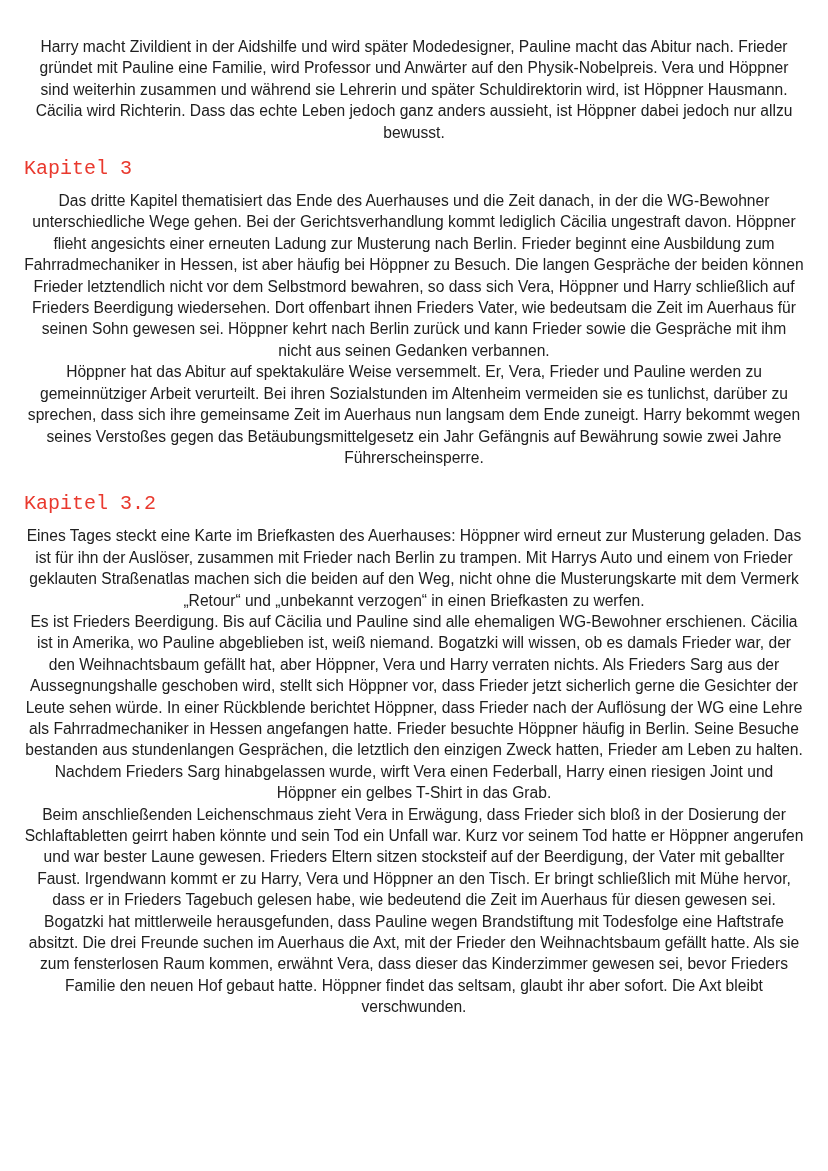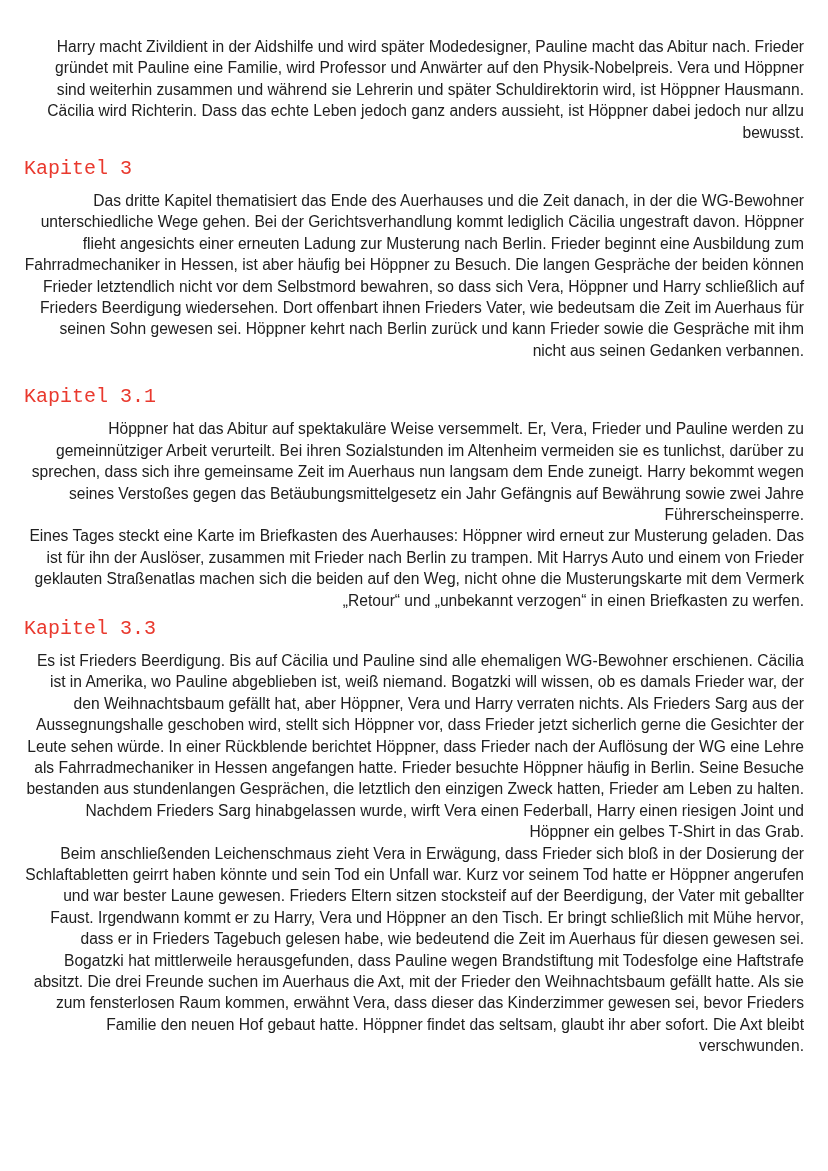--- a/index.html
+++ b/index.html
@@ -14,21 +14,21 @@
     background: #ffffff;
     padding: 36px 24px 40px 24px;
     font-family: "Liberation Sans", "DejaVu Sans", sans-serif;
     color: #202020;
   }
   .body-text {
     margin: 0;
     font-size: 15.6px;
     line-height: 21.4px;
     color: #202020;
-    text-align: right;
+    text-align: center;
   }
   .heading {
     margin: 24px 0 9px 0;
     font-size: 20px;
     line-height: 24px;
     font-weight: 400;
     color: #e9392e;
     font-family: Liberation Mono, monospace;
   }
   .heading--first { margin-top: 14px; }
@@ -38,23 +38,22 @@
 </head>
 <body>
 
 <div class="page">
 
   <p class="body-text">Harry macht Zivildient in der Aidshilfe und wird später Modedesigner, Pauline macht das Abitur nach. Frieder gründet mit Pauline eine Familie, wird Professor und Anwärter auf den Physik-Nobelpreis. Vera und Höppner sind weiterhin zusammen und während sie Lehrerin und später Schuldirektorin wird, ist Höppner Hausmann. Cäcilia wird Richterin. Dass das echte Leben jedoch ganz anders aussieht, ist Höppner dabei jedoch nur allzu bewusst.</p>
 
   <h2 class="heading heading--first">Kapitel 3</h2>
   <p class="body-text">Das dritte Kapitel thematisiert das Ende des Auerhauses und die Zeit danach, in der die WG-Bewohner unterschiedliche Wege gehen. Bei der Gerichtsverhandlung kommt lediglich Cäcilia ungestraft davon. Höppner flieht angesichts einer erneuten Ladung zur Musterung nach Berlin. Frieder beginnt eine Ausbildung zum Fahrradmechaniker in Hessen, ist aber häufig bei Höppner zu Besuch. Die langen Gespräche der beiden können Frieder letztendlich nicht vor dem Selbstmord bewahren, so dass sich Vera, Höppner und Harry schließlich auf Frieders Beerdigung wiedersehen. Dort offenbart ihnen Frieders Vater, wie bedeutsam die Zeit im Auerhaus für seinen Sohn gewesen sei. Höppner kehrt nach Berlin zurück und kann Frieder sowie die Gespräche mit ihm nicht aus seinen Gedanken verbannen.</p>
 
-  <h2 class="heading">Kapitel 3.1</h2>
   <p class="body-text">Höppner hat das Abitur auf spektakuläre Weise versemmelt. Er, Vera, Frieder und Pauline werden zu gemeinnütziger Arbeit verurteilt. Bei ihren Sozialstunden im Altenheim vermeiden sie es tunlichst, darüber zu sprechen, dass sich ihre gemeinsame Zeit im Auerhaus nun langsam dem Ende zuneigt. Harry bekommt wegen seines Verstoßes gegen das Betäubungsmittelgesetz ein Jahr Gefängnis auf Bewährung sowie zwei Jahre Führerscheinsperre.</p>
 
+  <h2 class="heading">Kapitel 3.2</h2>
   <p class="body-text">Eines Tages steckt eine Karte im Briefkasten des Auerhauses: Höppner wird erneut zur Musterung geladen. Das ist für ihn der Auslöser, zusammen mit Frieder nach Berlin zu trampen. Mit Harrys Auto und einem von Frieder geklauten Straßenatlas machen sich die beiden auf den Weg, nicht ohne die Musterungskarte mit dem Vermerk „Retour“ und „unbekannt verzogen“ in einen Briefkasten zu werfen.</p>
 
-  <h2 class="heading heading--tight">Kapitel 3.3</h2>
   <p class="body-text">Es ist Frieders Beerdigung. Bis auf Cäcilia und Pauline sind alle ehemaligen WG-Bewohner erschienen. Cäcilia ist in Amerika, wo Pauline abgeblieben ist, weiß niemand. Bogatzki will wissen, ob es damals Frieder war, der den Weihnachtsbaum gefällt hat, aber Höppner, Vera und Harry verraten nichts. Als Frieders Sarg aus der Aussegnungshalle geschoben wird, stellt sich Höppner vor, dass Frieder jetzt sicherlich gerne die Gesichter der Leute sehen würde. In einer Rückblende berichtet Höppner, dass Frieder nach der Auflösung der WG eine Lehre als Fahrradmechaniker in Hessen angefangen hatte. Frieder besuchte Höppner häufig in Berlin. Seine Besuche bestanden aus stundenlangen Gesprächen, die letztlich den einzigen Zweck hatten, Frieder am Leben zu halten. Nachdem Frieders Sarg hinabgelassen wurde, wirft Vera einen Federball, Harry einen riesigen Joint und Höppner ein gelbes T-Shirt in das Grab.</p>
 
   <p class="body-text">Beim anschließenden Leichenschmaus zieht Vera in Erwägung, dass Frieder sich bloß in der Dosierung der Schlaftabletten geirrt haben könnte und sein Tod ein Unfall war. Kurz vor seinem Tod hatte er Höppner angerufen und war bester Laune gewesen. Frieders Eltern sitzen stocksteif auf der Beerdigung, der Vater mit geballter Faust. Irgendwann kommt er zu Harry, Vera und Höppner an den Tisch. Er bringt schließlich mit Mühe hervor, dass er in Frieders Tagebuch gelesen habe, wie bedeutend die Zeit im Auerhaus für diesen gewesen sei. Bogatzki hat mittlerweile herausgefunden, dass Pauline wegen Brandstiftung mit Todesfolge eine Haftstrafe absitzt. Die drei Freunde suchen im Auerhaus die Axt, mit der Frieder den Weihnachtsbaum gefällt hatte. Als sie zum fensterlosen Raum kommen, erwähnt Vera, dass dieser das Kinderzimmer gewesen sei, bevor Frieders Familie den neuen Hof gebaut hatte. Höppner findet das seltsam, glaubt ihr aber sofort. Die Axt bleibt verschwunden.</p>
 
 </div>
 
 </body></html>

